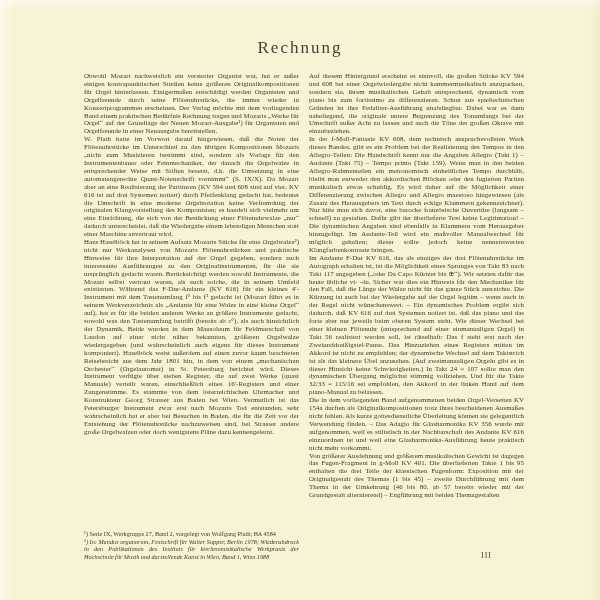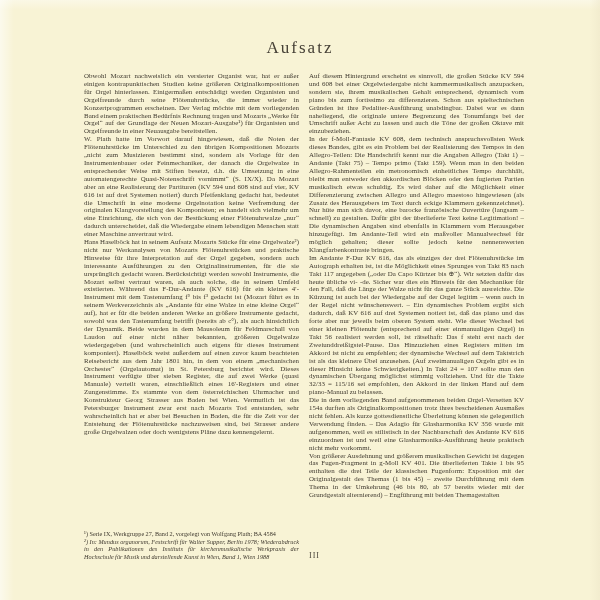--- a/index.html
+++ b/index.html
@@ -52,32 +52,32 @@
   }
   .footnotes{
     margin-top:auto;
     font-size:6.2px;
     line-height:7.4px;
   }
   .footnotes p{font-style:italic;}
   .footnotes p:first-child{font-style:normal;}
   .pageno{
     margin-top:auto;
-    text-align:left;
+    text-align:right;
     padding-right:32px;
     font-size:8px;
     letter-spacing:1px;
     color:#4a443a;
   }
 </style>
 </head>
 <body>
 
 <div class="scan">
-  <h1 class="title">Aufsatz</h1>
+  <h1 class="title">Rechnung</h1>
 
   <div class="cols">
 
     <div class="col">
       <p>Obwohl Mozart nachweislich ein versierter Organist war, hat er außer einigen kontrapunktischen Studien keine größeren Originalkompositionen für Orgel hinterlassen. Einigermaßen entschädigt werden Organisten und Orgelfreunde durch seine Flötenuhrstücke, die immer wieder in Konzertprogrammen erscheinen. Der Verlag möchte mit dem vorliegenden Band einem praktischen Bedürfnis Rechnung tragen und Mozarts „Werke für Orgel“ auf der Grundlage der Neuen Mozart-Ausgabe¹) für Organisten und Orgelfreunde in einer Neuausgabe bereitstellen.</p>
       <p>W. Plath hatte im Vorwort darauf hingewiesen, daß die Noten der Flötenuhrstücke im Unterschied zu den übrigen Kompositionen Mozarts „nicht zum Musizieren bestimmt sind, sondern als Vorlage für den Instrumentenbauer oder Feinmechaniker, der danach die Orgelwalze in entsprechender Weise mit Stiften besetzt, d.h. die Umsetzung in eine automatengerechte Quasi-Notenschrift vornimmt“ (S. IX/X). Da Mozart aber an eine Realisierung der Partituren (KV 594 und 608 sind auf vier, KV 616 ist auf drei Systemen notiert) durch Pfeifenklang gedacht hat, bedeutet die Umschrift in eine moderne Orgelnotation keine Verfremdung der originalen Klangvorstellung des Komponisten; es handelt sich vielmehr um eine Einrichtung, die sich von der Bestückung einer Flötenuhrwalze „nur“ dadurch unterscheidet, daß die Wiedergabe einem lebendigen Menschen statt einer Maschine anvertraut wird.</p>
       <p>Hans Haselböck hat in seinem Aufsatz Mozarts Stücke für eine Orgelwalze²) nicht nur Werkanalysen von Mozarts Flötenuhrstücken und praktische Hinweise für ihre Interpretation auf der Orgel gegeben, sondern auch interessante Ausführungen zu den Originalinstrumenten, für die sie ursprünglich gedacht waren. Berücksichtigt werden sowohl Instrumente, die Mozart selbst vertraut waren, als auch solche, die in seinem Umfeld existierten. Während das F-Dur-Andante (KV 616) für ein kleines 4'-Instrument mit dem Tastenumfang f° bis f³ gedacht ist (Mozart führt es in seinem Werkverzeichnis als „Andante für eine Walze in eine kleine Orgel“ auf), hat er für die beiden anderen Werke an größere Instrumente gedacht, sowohl was den Tastenumfang betrifft (bereits ab c°), als auch hinsichtlich der Dynamik. Beide wurden in dem Mausoleum für Feldmarschall von Laudon auf einer nicht näher bekannten, größeren Orgelwalze wiedergegeben (und wahrscheinlich auch eigens für dieses Instrument komponiert). Haselböck weist außerdem auf einen zuvor kaum beachteten Reisebericht aus dem Jahr 1801 hin, in dem von einem „mechanischen Orchester“ (Orgelautomat) in St. Petersburg berichtet wird. Dieses Instrument verfügte über sieben Register, die auf zwei Werke (quasi Manuale) verteilt waren, einschließlich eines 16'-Registers und einer Zungenstimme. Es stammte von dem österreichischen Uhrmacher und Konstrukteur Georg Strasser aus Baden bei Wien. Vermutlich ist das Petersburger Instrument zwar erst nach Mozarts Tod entstanden, sehr wahrscheinlich hat er aber bei Besuchen in Baden, die für die Zeit vor der Entstehung der Flötenuhrstücke nachzuweisen sind, bei Strasser andere große Orgelwalzen oder doch wenigstens Pläne dazu kennengelernt.</p>
 
       <div class="footnotes">
         <p>¹) Serie IX, Werkgruppe 27, Band 2, vorgelegt von Wolfgang Plath; BA 4584</p>

